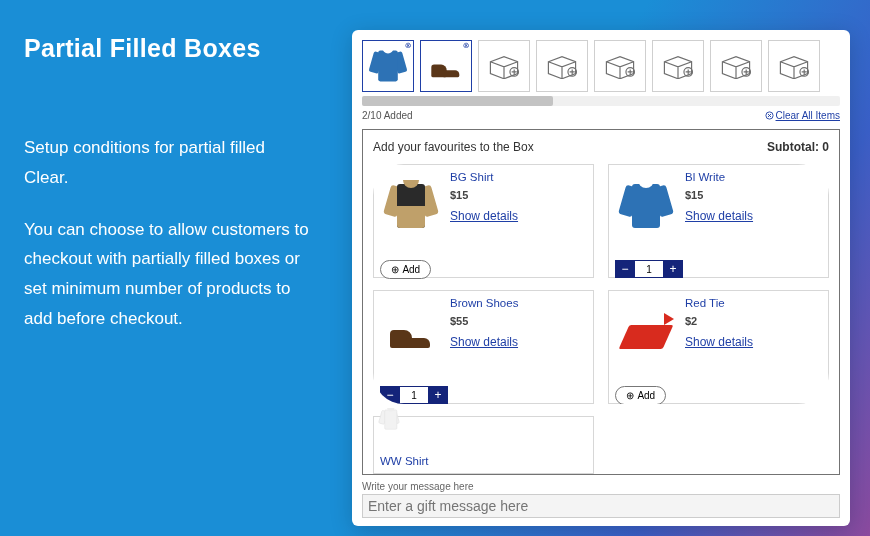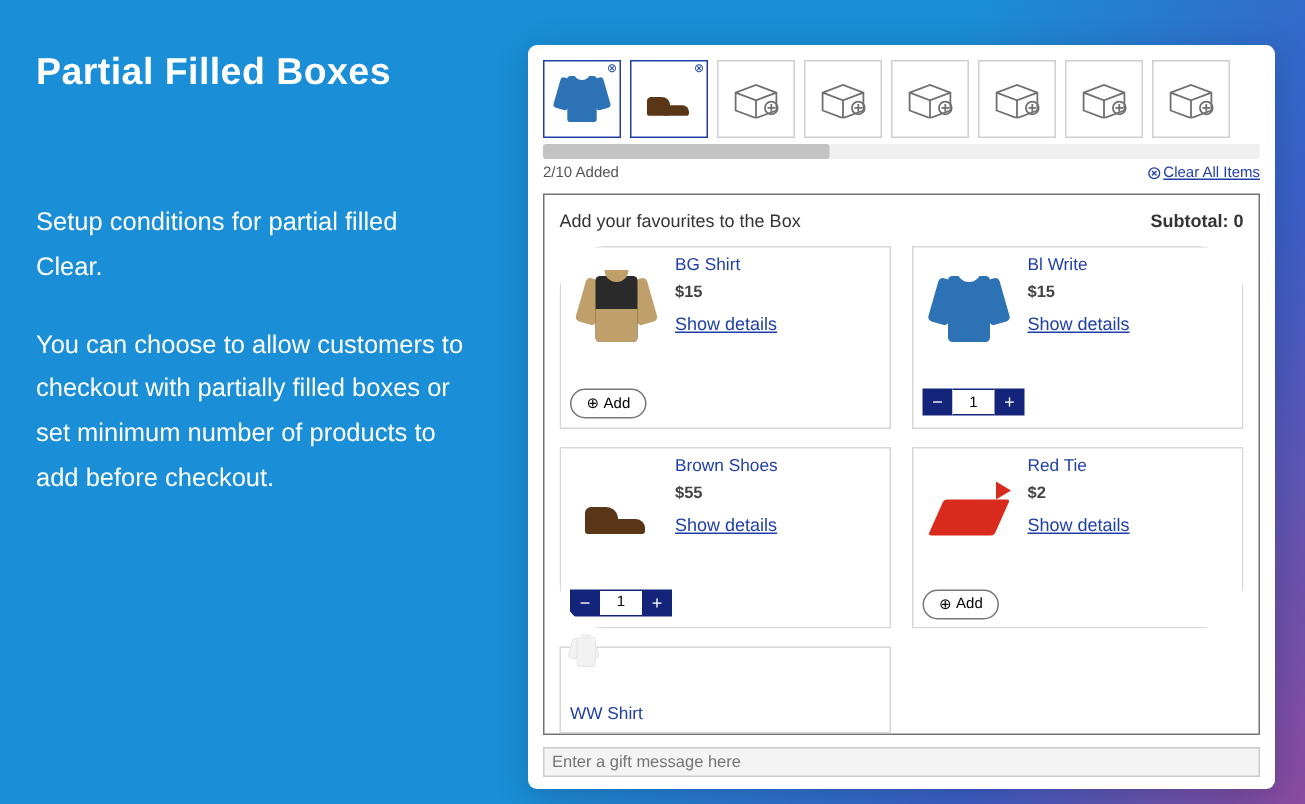--- a/index.html
+++ b/index.html
@@ -149,21 +149,21 @@
   .product-card.partial { min-height:30px; padding-bottom:0;flex-direction:column;}
 
   .msg-area {
     margin-top:6px;
     font-size:10px; color:#666;
   }
   .msg-input {
     width:100%;
     border:1px solid #ccc;
     background:#f4f4f4;
-    font-size:11px;
+    font-size:14px;
     padding:3px 5px;
     margin-top:2px;
     color:#888;
   }
 
   
   .shirt {
     width:48px; height:56px; position:relative;
   }
   .shirt .body{ position:absolute; left:10px; top:6px; width:28px; height:44px; border-radius:3px;}
@@ -392,16 +392,17 @@
         <div class="pc-info">
           <div class="pc-name">WW Shirt</div>
         </div>
       </div>
       <div></div>
     </div>
 
   </div>
 
   <div class="msg-area">
+    <div>Write your message here</div>
     <input class="msg-input" placeholder="Enter a gift message here" style="">
   </div>
 
 </div>
 
 </body></html>

